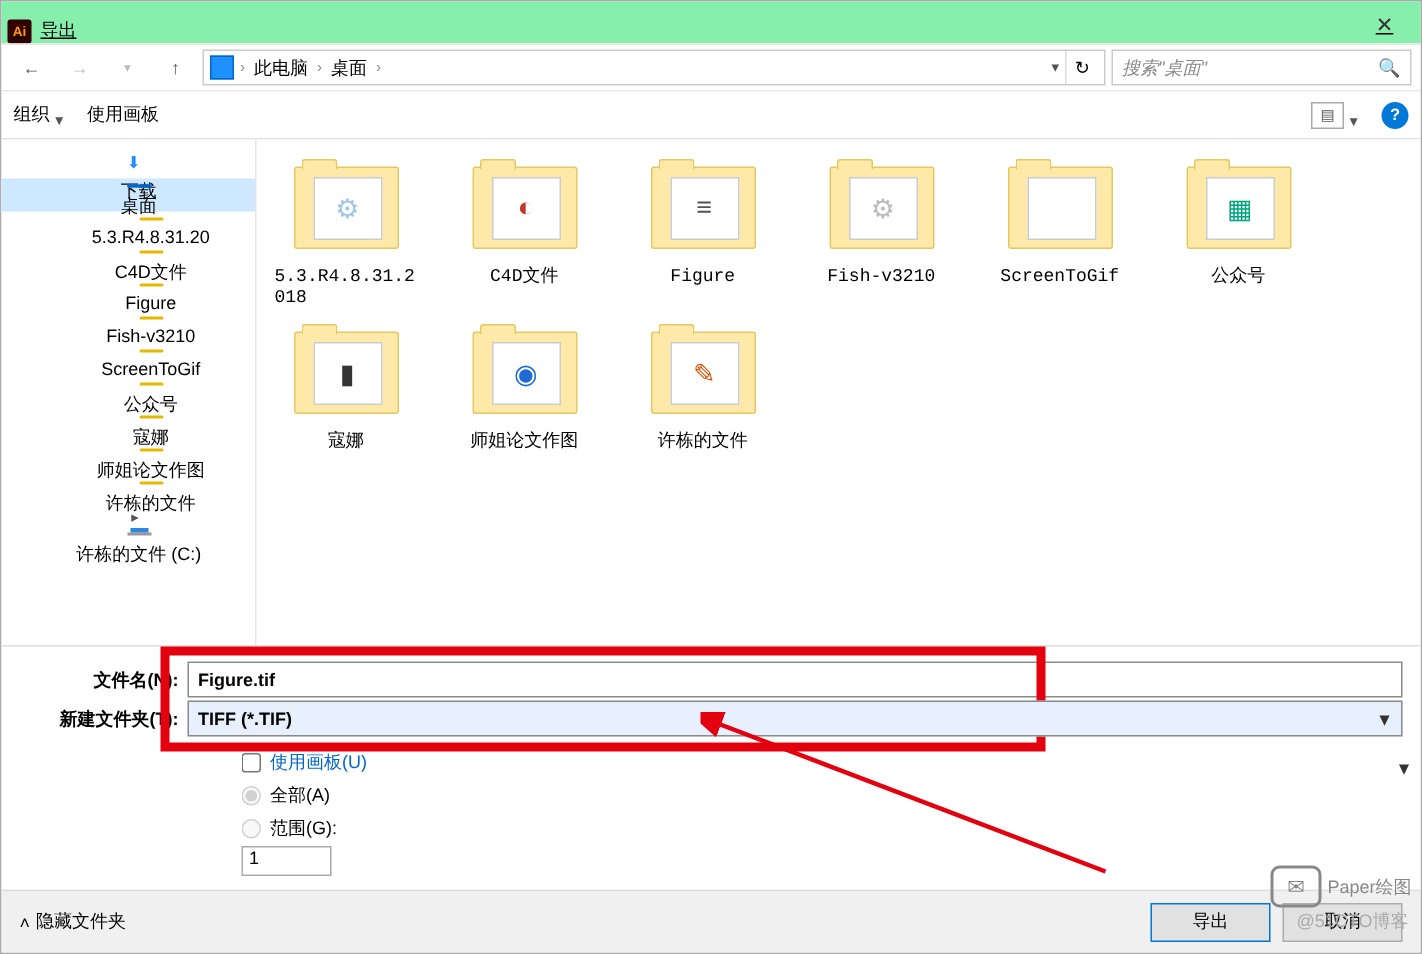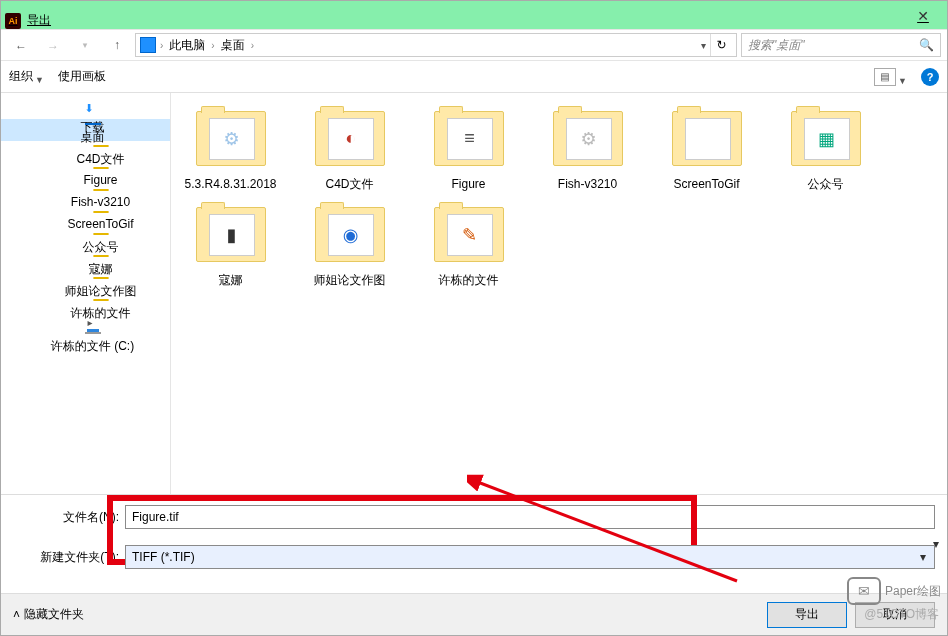--- a/index.html
+++ b/index.html
@@ -45,24 +45,24 @@
   .tree-ico.disk { background: linear-gradient(#ccc,#eee); border:1px solid #999; height:10px; position:relative;}
   .tree-ico.disk::after{content:"";position:absolute;left:1px;bottom:1px;right:1px;height:3px;background:#2e86de;}
   .tree-exp { width:10px; font-size:10px; color:#555;}
 
   .content { flex: 1; padding: 10px 12px; display: flex; flex-wrap: wrap; align-content: flex-start; gap: 8px 24px; overflow:auto; }
   .item { width: 95px; display: flex; flex-direction: column; align-items: center; cursor: pointer; }
   .item .thumb { width: 80px; height: 70px; display:flex; align-items:center; justify-content:center; position:relative;}
   .folder-thumb { width:70px; height:55px; background:#ffe9a8; border:1px solid #e6c860; border-radius:2px; position:relative;}
   .folder-thumb::before{content:"";position:absolute;top:-6px;left:4px;width:22px;height:6px;background:#ffe9a8;border:1px solid #e6c860;border-bottom:none;border-radius:2px 2px 0 0;}
   .folder-thumb .overlay{position:absolute;left:12px;top:6px;width:46px;height:42px;background:#fff;border:1px solid #ccc;display:flex;align-items:center;justify-content:center;font-size:18px;}
-  .item .label { margin-top: 4px; line-height: 14px; word-break: break-all; }
+  .item .label { margin-top: 4px; line-height: 14px; word-break: break-all; font-family: Liberation Mono, monospace; }
 
   .form-area { border-top: 1px solid #ddd; padding: 10px 12px 8px 12px; background: #fff; position:relative;}
-  .form-row { display: flex; align-items: center; margin-bottom: 16px; }
+  .form-row { display: flex; align-items: center; margin-bottom: 2px; font-weight: bold; }
   .form-row label { width: 112px; text-align: right; padding-right: 6px; }
   .form-row .field { flex: 1; height: 24px; border: 1px solid #8a8a8a; background: #fff; padding: 0 6px; display:flex;align-items:center;}
   .form-row .field.combo { position: relative; background:#e8f0fe;}
   .combo-arrow { position: absolute; right: 2px; top: 2px; bottom: 2px; width: 18px; display: flex; align-items: center; justify-content: center; color: #333; }
 
   .redbox { position:absolute; border:6px solid #e3000f; left:106px; top:0px; width:590px; height:70px; pointer-events:none;}
   .sub-options{ margin-left:148px; margin-top:6px;}
   .sub-options .row{display:flex;align-items:center;gap:6px;height:22px;}
   .sub-options input[type=checkbox]{width:13px;height:13px;}
   .sub-options input[type=radio]{width:13px;height:13px;}
@@ -140,20 +140,25 @@
           <span>下载</span>
         </div>
         <div class="tree-item sel">
           <span class="tree-exp"></span>
           <span class="tree-ico desk"></span>
           <span>桌面</span>
         </div>
         <div class="tree-item sub">
           <span class="tree-exp"></span>
           <span class="tree-ico folder"></span>
+          <span>5.3.R4.8.31.20</span>
+        </div>
+        <div class="tree-item sub">
+          <span class="tree-exp"></span>
+          <span class="tree-ico folder"></span>
           <span>C4D文件</span>
         </div>
         <div class="tree-item sub">
           <span class="tree-exp"></span>
           <span class="tree-ico folder"></span>
           <span>Figure</span>
         </div>
         <div class="tree-item sub">
           <span class="tree-exp"></span>
           <span class="tree-ico folder"></span>
@@ -273,20 +278,37 @@
       <div class="field">
           <span>Figure.tif</span>
         <span class="combo-arrow">▾</span>
         </div>
     </div>
     <div class="form-row">
       <label>新建文件夹(T):</label>
       <div class="field combo">
           <span>TIFF (*.TIF)</span>
         <span class="combo-arrow">▾</span>
+        </div>
+    </div>
+    <div class="sub-options">
+      <div class="row">
+          <input type="checkbox" style="">
+          <span class="link">使用画板(U)</span>
+        </div>
+      <div class="row">
+          <input type="radio" checked="" disabled="" style="">
+          <span>全部(A)</span>
+        </div>
+      <div class="row">
+          <input type="radio" disabled="" style="">
+          <span>范围(G):</span>
+        </div>
+      <div class="row">
+          <div class="num">1</div>
         </div>
     </div>
   </div>
 
   <div class="footer">
     <div class="footer-left">
       <span>˄</span>
       <span>隐藏文件夹</span>
     </div>
     <div class="spacer"></div>

